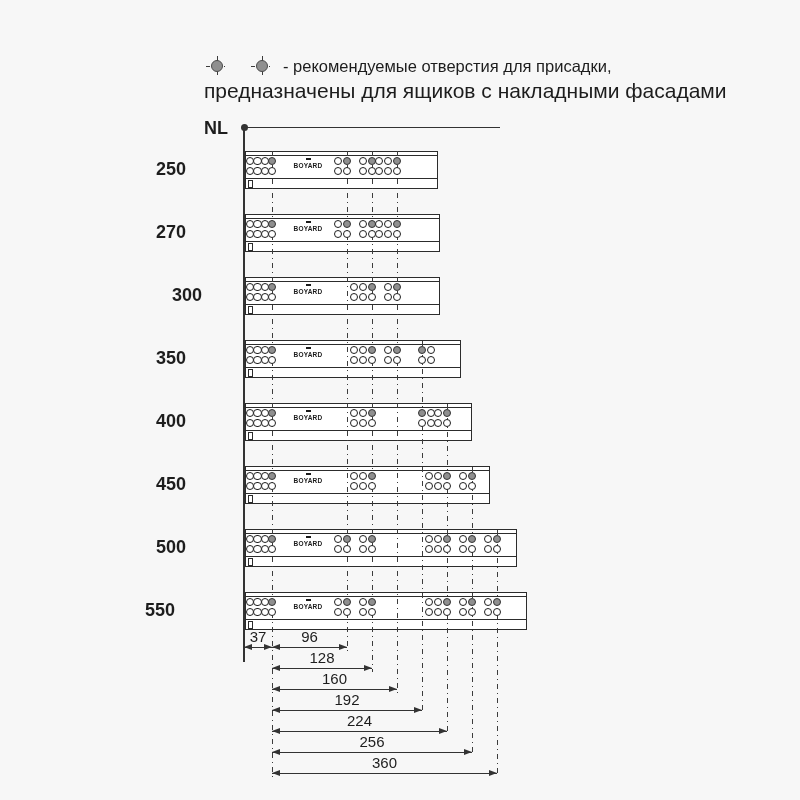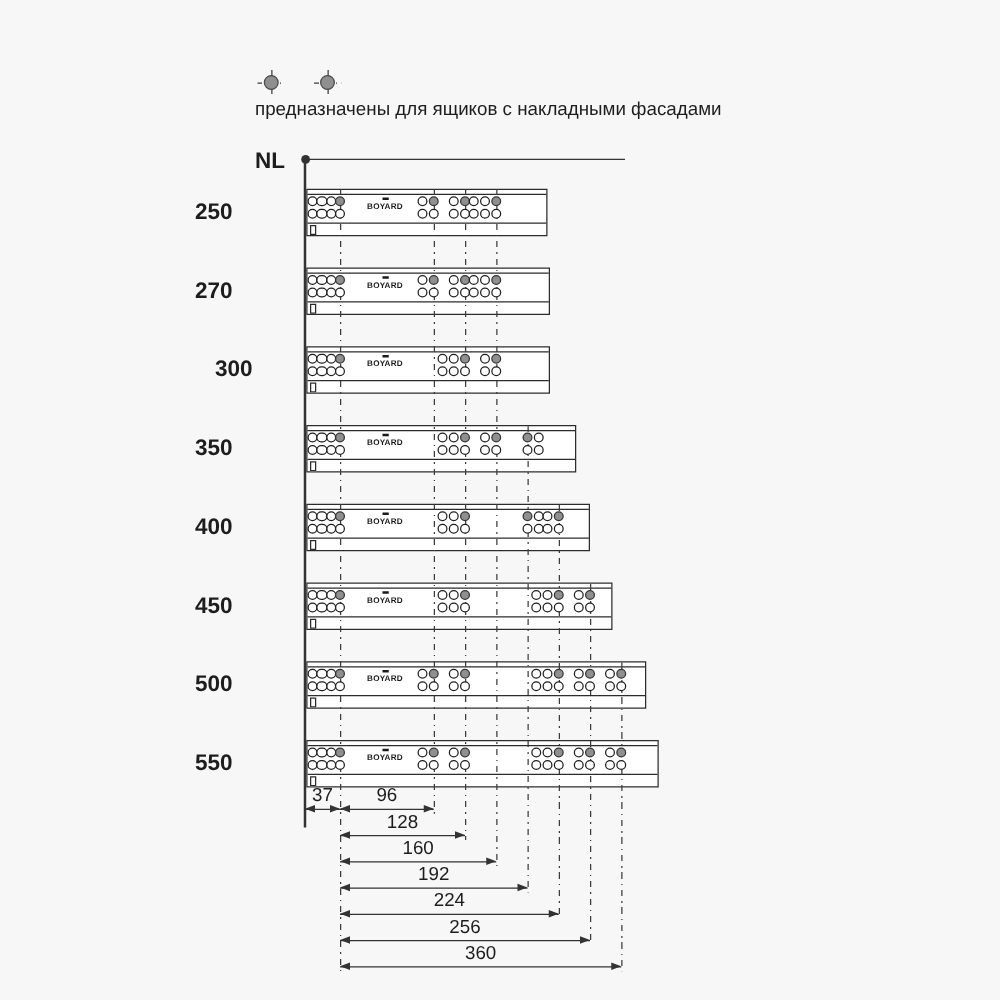--- a/index.html
+++ b/index.html
@@ -2,21 +2,21 @@
 <html><head>
 <meta charset="utf-8">
 <style>
   html,body{margin:0;padding:0;background:#f7f7f7;}
   .canvas{position:relative;width:800px;height:800px;background:#f7f7f7;overflow:hidden;
           font-family:"Liberation Sans", sans-serif;color:#222;}
   .abs{position:absolute;}
   .title{left:0;top:19px;width:800px;text-align:center;font-size:20.5px;font-weight:bold;
          letter-spacing:.3px;color:#1d1d1d;}
   .legend-line1{left:283px;top:57px;font-size:16.5px;color:#1d1d1d;}
-  .legend-line2{left:204px;top:79px;font-size:15px;color:#1d1d1d;}
+  .legend-line2{left:204px;top:79px;font-size:21px;color:#1d1d1d;}
   .legend-hole{width:12px;height:12px;border-radius:50%;background:#8f8f8f;border:1.5px solid #4a4a4a;box-sizing:border-box;}
   .nl-label{left:204px;top:118px;font-size:18px;font-weight:bold;color:#1d1d1d;}
   .edge-note{left:253px;top:112px;font-size:13px;color:#1d1d1d;}
   .hline{background:#333;height:1.2px;}
   .vline{background:#333;width:1.5px;}
   .dot{width:7px;height:7px;border-radius:50%;background:#333;}
   .vdash{width:1px;background:repeating-linear-gradient(180deg,#3c3c3c 0 5px,transparent 5px 9px,#3c3c3c 9px 10.2px,transparent 10.2px 14px);}
   .hdash{height:1px;background:repeating-linear-gradient(90deg,#3c3c3c 0 4px,transparent 4px 7px,#3c3c3c 7px 8px,transparent 8px 11px);}
   .rail{border:1.2px solid #2c2c2c;background:#fff;box-sizing:border-box;}
   .rail-inner-top{position:absolute;left:0;right:0;top:2.5px;height:1px;background:#2c2c2c;}
@@ -37,20 +37,21 @@
 <body>
 
 <div class="canvas">
 
   <div class="abs hdash" style="left:206px;top:65.5px;width:22px;"></div>
   <div class="abs vdash" style="left:216.5px;top:56px;height:20px;"></div>
   <div class="abs legend-hole" style="left:211px;top:60px;"></div>
   <div class="abs hdash" style="left:251px;top:65.5px;width:22px;"></div>
   <div class="abs vdash" style="left:261.5px;top:56px;height:20px;"></div>
   <div class="abs legend-hole" style="left:256px;top:60px;"></div>
+  <div class="abs legend-line1">-  рекомендуемые отверстия для присадки,</div>
   <div class="abs legend-line2">предназначены для ящиков с накладными фасадами</div>
 
   <div class="abs nl-label">NL</div>
   <div class="abs dot" style="left:240.5px;top:123.5px;"></div>
   <div class="abs hline" style="left:244px;top:126.5px;width:256px;"></div>
   <div class="abs vline" style="left:243.2px;top:127px;height:535px;"></div>
 
   <div id="diagram">
       <div class="rail" style="position: absolute; left: 245px; top: 151px; width: 193px; height: 38px; z-index: 2;">
         <div class="rail-inner-top" style="position: absolute;"></div>
@@ -260,21 +261,21 @@
       <div class="hole" style="position: absolute; left: 483.75px; top: 534.75px; z-index: 4;"></div>
       <div class="hole" style="position: absolute; left: 483.75px; top: 544.75px; z-index: 4;"></div>
       <div class="hole rec" style="position: absolute; left: 492.75px; top: 534.75px; z-index: 4;"></div>
       <div class="hole" style="position: absolute; left: 492.75px; top: 544.75px; z-index: 4;"></div>
       <div class="rail" style="position: absolute; left: 245px; top: 592px; width: 282px; height: 38px; z-index: 2;">
         <div class="rail-inner-top" style="position: absolute;"></div>
         <div class="rail-divider" style="position: absolute;"></div>
         <div class="rail-tab" style="position: absolute;"></div>
         <div class="logo" style="position: absolute; left: 42px; top: 9px; width: 40px;"><i></i><span>BOYARD</span></div>
       </div>
-      <div class="rail-label" style="position: absolute; left: 156px; top: 600px; width: 80px; z-index: 5;">550</div>
+      <div class="rail-label" style="position: absolute; left: 145px; top: 600px; width: 80px; z-index: 5;">550</div>
       <div class="hole" style="position: absolute; left: 245.75px; top: 597.75px; z-index: 4;"></div>
       <div class="hole" style="position: absolute; left: 245.75px; top: 607.75px; z-index: 4;"></div>
       <div class="hole" style="position: absolute; left: 253.25px; top: 597.75px; z-index: 4;"></div>
       <div class="hole" style="position: absolute; left: 253.25px; top: 607.75px; z-index: 4;"></div>
       <div class="hole" style="position: absolute; left: 260.75px; top: 597.75px; z-index: 4;"></div>
       <div class="hole" style="position: absolute; left: 260.75px; top: 607.75px; z-index: 4;"></div>
       <div class="hole rec" style="position: absolute; left: 267.75px; top: 597.75px; z-index: 4;"></div>
       <div class="hole" style="position: absolute; left: 267.75px; top: 607.75px; z-index: 4;"></div>
       <div class="hole" style="position: absolute; left: 333.75px; top: 597.75px; z-index: 4;"></div>
       <div class="hole" style="position: absolute; left: 333.75px; top: 607.75px; z-index: 4;"></div>

